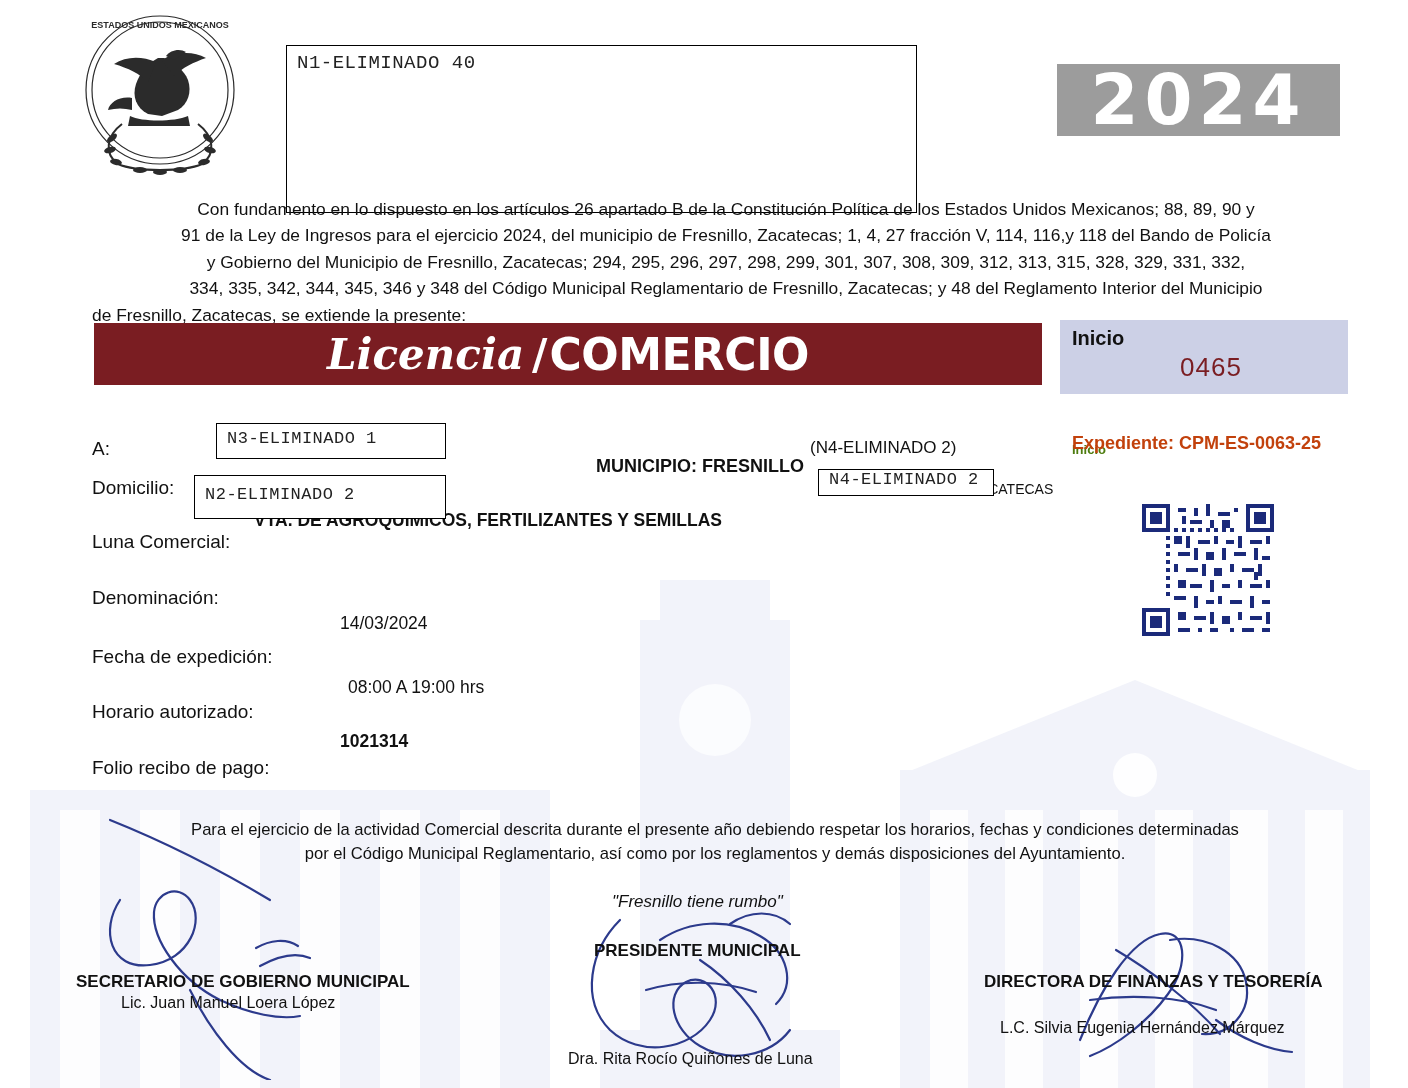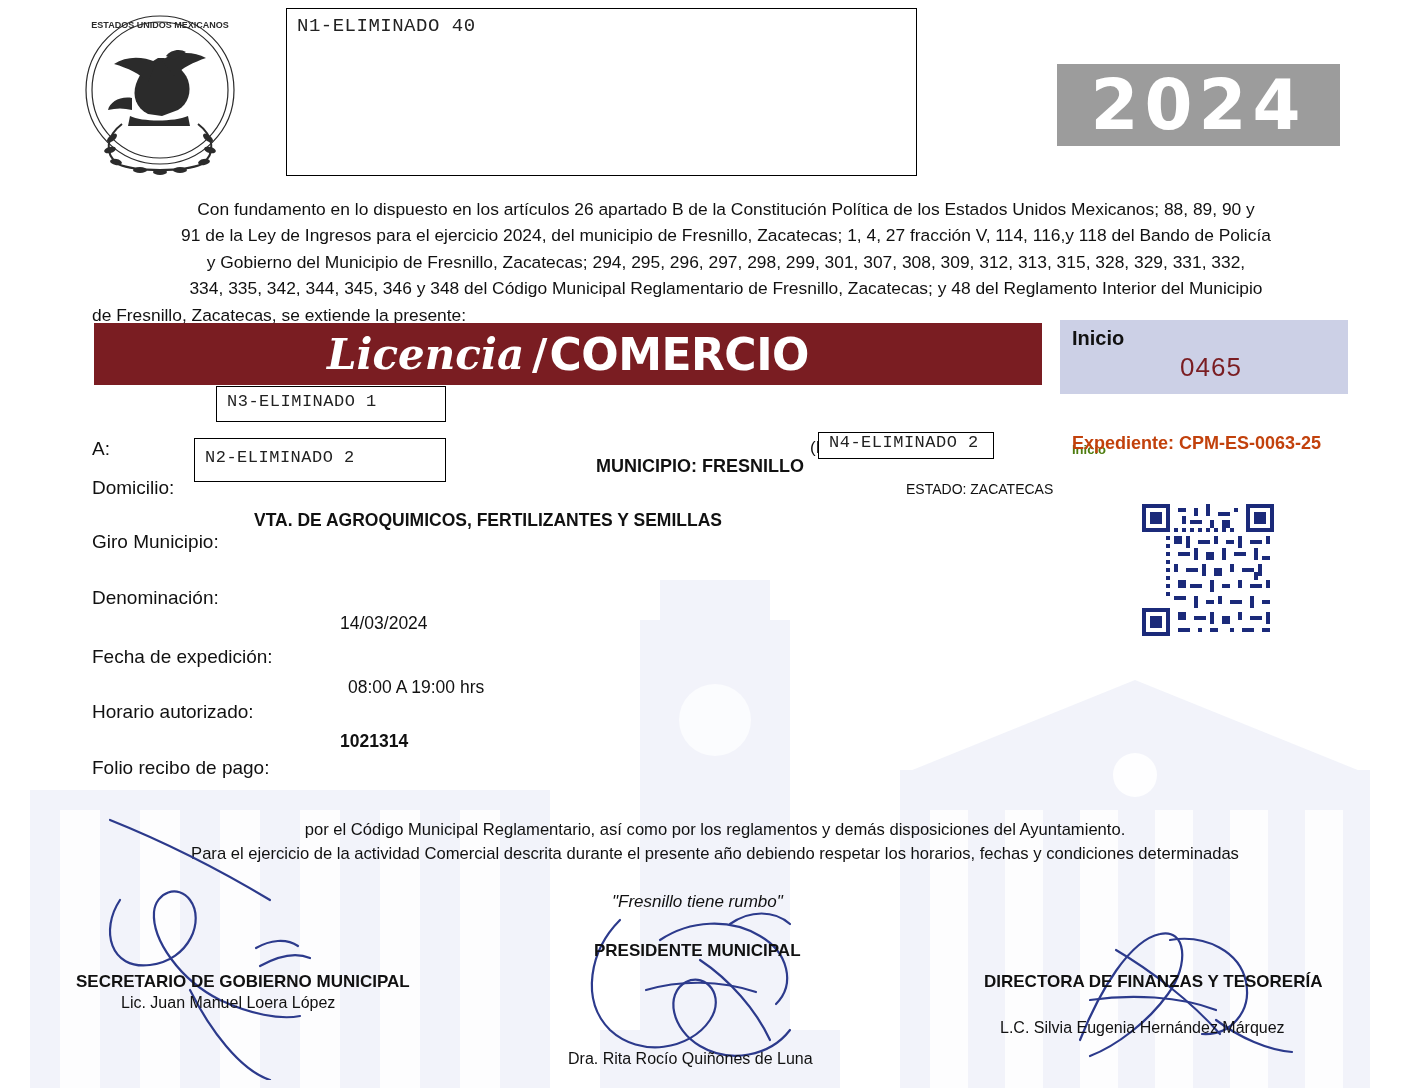--- a/index.html
+++ b/index.html
@@ -44,20 +44,21 @@
     position: absolute;
     background: #ffffff;
     border: 1.5px solid #000;
     font-family: "Liberation Mono", monospace;
     color: #222;
     display: flex;
     align-items: flex-start;
     padding: 6px 10px;
     box-sizing: border-box;
     letter-spacing: 0.5px;
+    margin-top: 37px;
   }
 
   #redact-top {
     left: 286px;
     top: 8px;
     width: 631px;
     height: 168px;
     font-size: 19px;
   }
   #redact-n3 {
@@ -88,21 +89,21 @@
     padding-top: 0;
     border-width: 1.2px;
   }
 
   
   .year-box {
     position: absolute;
     left: 1057px;
     top: 64px;
     width: 283px;
-    height: 82px;
+    height: 72px;
     background: #9c9c9c;
     color: #ffffff;
     font-family: "DejaVu Sans", sans-serif;
     font-weight: bold;
     font-size: 69px;
     letter-spacing: 6px;
     display: flex;
     align-items: center;
     justify-content: center;
     line-height: 1;
@@ -422,21 +423,21 @@
   </div>
 
   <div class="folio-box"></div>
   <div class="folio-label">Inicio</div>
   <div class="folio-value">0465</div>
   <div class="inicio-label">Inicio</div>
   <div class="expediente">Expediente: CPM-ES-0063-25</div>
 
   <div class="flabel" id="lbl-a">A:</div>
   <div class="flabel" id="lbl-domicilio">Domicilio:</div>
-  <div class="flabel" id="lbl-giro">Giro Municipio:</div>
+  <div class="flabel" id="lbl-giro">Luna Comercial:</div>
   <div class="flabel" id="lbl-denom">Denominación:</div>
   <div class="flabel" id="lbl-fecha">Fecha de expedición:</div>
   <div class="flabel" id="lbl-horario">Horario autorizado:</div>
   <div class="flabel" id="lbl-folio-rec">Folio recibo de pago:</div>
 
   <div class="fvalue" id="val-giro">VTA. DE AGROQUIMICOS, FERTILIZANTES Y SEMILLAS</div>
   <div class="fvalue" id="val-fecha">14/03/2024</div>
   <div class="fvalue" id="val-horario">08:00 A 19:00 hrs</div>
   <div class="fvalue" id="val-folio-recibo">1021314</div>
 
@@ -550,22 +551,22 @@
       <rect x="17" y="31" width="2" height="1"></rect>
         <rect x="22" y="31" width="1" height="1"></rect>
       <rect x="25" y="31" width="3" height="1"></rect>
         <rect x="30" y="31" width="2" height="1"></rect>
       <rect x="26" y="16" width="1" height="1"></rect>
         <rect x="28" y="17" width="1" height="2"></rect>
     </g>
   </svg>
 
   <div class="closing">
+    <div>Para el ejercicio de la actividad Comercial descrita durante el presente año debiendo respetar los horarios, fechas y condiciones determinadas</div>
     <div>por el Código Municipal Reglamentario, así como por los reglamentos y demás disposiciones del Ayuntamiento.</div>
-    <div>Para el ejercicio de la actividad Comercial descrita durante el presente año debiendo respetar los horarios, fechas y condiciones determinadas</div>
   </div>
 
   <div class="slogan">"Fresnillo tiene rumbo"</div>
 
   <svg class="signature-ink" style="left:70px; top:780px; width:320px; height:300px;" viewBox="0 0 320 300">
     <g fill="none" stroke="#2c3a8c" stroke-width="2.2" stroke-linecap="round">
       <path d="M40 40 C90 60 150 90 200 120"></path>
       <path d="M50 120 C30 150 40 190 80 185 C120 180 135 140 120 120 C108 104 86 112 84 132 C82 160 110 200 150 220 C180 234 210 240 230 236"></path>
       <path d="M186 168 C200 160 216 158 228 166"></path>
       <path d="M190 186 C208 176 226 172 240 178"></path>

